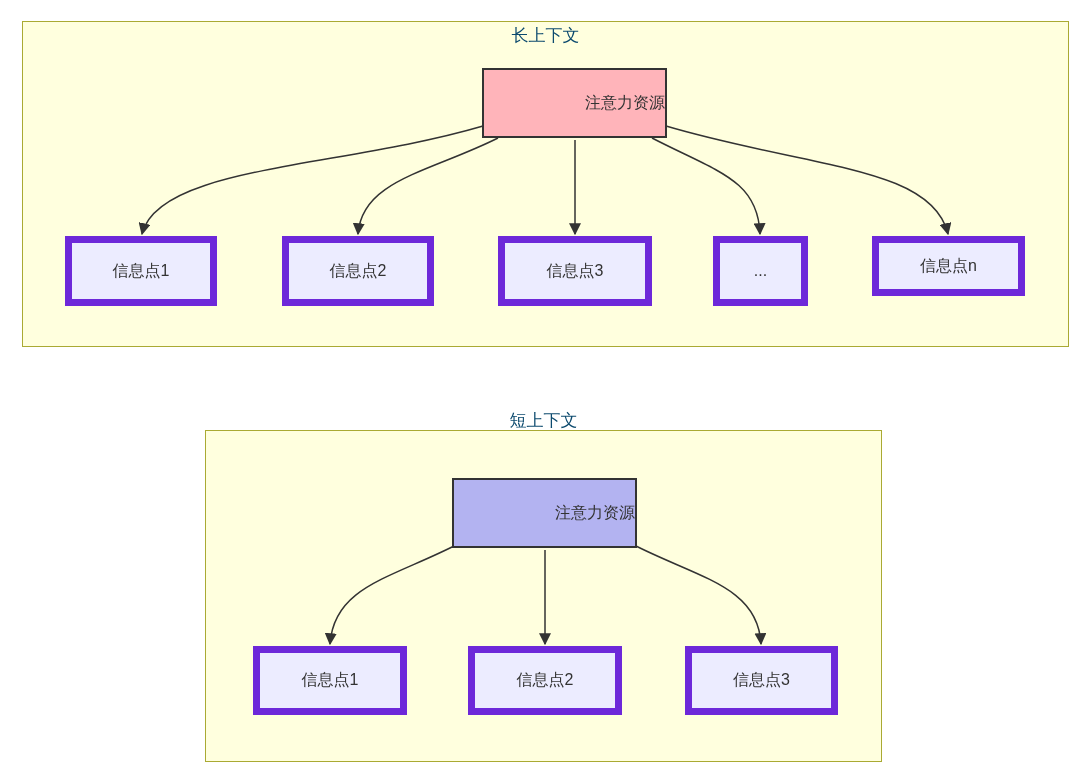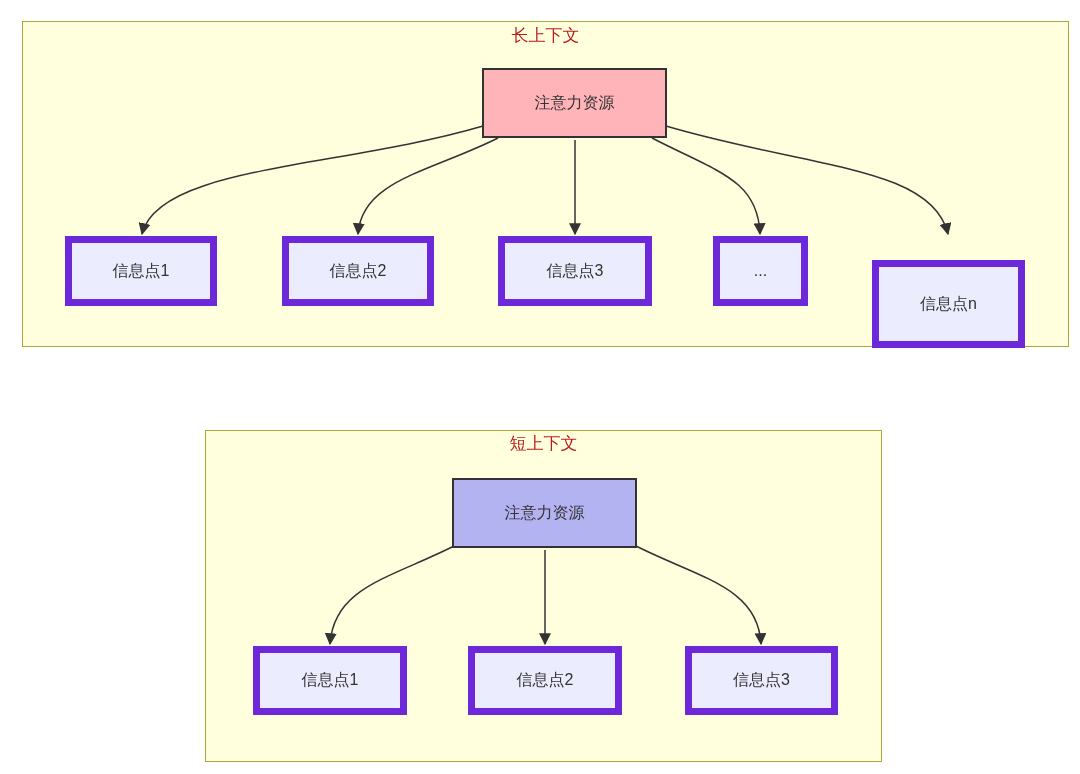--- a/index.html
+++ b/index.html
@@ -5,44 +5,44 @@
   html,body{margin:0;padding:0;background:#ffffff;}
   .canvas{
     position:relative;width:1080px;height:774px;background:#ffffff;
     font-family:"Liberation Sans","DejaVu Sans",sans-serif;color:#333333;
     overflow:hidden;
   }
   .cluster{
     position:absolute;background:#ffffde;border:1px solid #aaaa33;box-sizing:border-box;
   }
   .cluster-title{
-    position:absolute;text-align:center;font-size:17px;font-weight:400;color:#b91c1c;
+    position:absolute;text-align:center;font-size:17px;font-weight:400;color:#0c4a6e;
     line-height:20px;
   }
   .node{
     position:absolute;display:flex;align-items:center;justify-content:center;
     box-sizing:border-box;font-size:16px;color:#333;text-align:center;
   }
-  .node.root{border:2px solid #333333;}
+  .node.root{border:2px solid #333333;justify-content:flex-end;}
   .node.root.pink{background:#ffb4ba;}
   .node.root.purple{background:#b3b3f1;}
   .node.leaf{background:#ECECFF;border:7px solid #6d28d9;}
   svg.edges{position:absolute;left:0;top:0;width:1080px;height:774px;pointer-events:none;}
   svg.edges path.edge{fill:none;stroke:#333333;stroke-width:1.5px;}
 </style>
 </head>
 <body>
 
 <div class="canvas">
 
   <div class="cluster" style="left:22px;top:21px;width:1047px;height:326px;"></div>
   <div class="cluster-title" style="left:22px;top:26px;width:1047px;">长上下文</div>
 
   <div class="cluster" style="left:205px;top:430px;width:677px;height:332px;"></div>
-  <div class="cluster-title" style="left:205px;top:434px;width:677px;">短上下文</div>
+  <div class="cluster-title" style="left:205px;top:411px;width:677px;">短上下文</div>
 
   <svg class="edges" viewBox="0 0 1080 774" xmlns="http://www.w3.org/2000/svg">
     <defs>
       <marker id="arrow" viewBox="0 0 10 10" refX="9" refY="5" markerWidth="8" markerHeight="8" orient="auto-start-reverse">
         <path d="M0,0 L10,5 L0,10 z" fill="#333333"></path>
       </marker>
     </defs>
     <path class="edge" d="M 483 126 C 340 168, 158 166, 142 234" marker-end="url(#arrow)"></path>
     <path class="edge" d="M 498 138 C 430 172, 362 180, 358 234" marker-end="url(#arrow)"></path>
     <path class="edge" d="M 575 140 L 575 234" marker-end="url(#arrow)"></path>
@@ -62,21 +62,21 @@
   </div>
   <div class="node leaf" style="left:282px;top:236px;width:152px;height:70px;">
     <span>信息点2</span>
   </div>
   <div class="node leaf" style="left:498px;top:236px;width:154px;height:70px;">
     <span>信息点3</span>
   </div>
   <div class="node leaf" style="left:713px;top:236px;width:95px;height:70px;">
     <span>...</span>
   </div>
-  <div class="node leaf" style="left:872px;top:236px;width:153px;height:88px;margin-top:24px;">
+  <div class="node leaf" style="left:872px;top:236px;width:153px;height:60px;">
     <span>信息点n</span>
   </div>
 
   <div class="node root purple" style="left:452px;top:478px;width:185px;height:70px;">
     <span>注意力资源</span>
   </div>
 
   <div class="node leaf" style="left:253px;top:646px;width:154px;height:69px;">
     <span>信息点1</span>
   </div>

